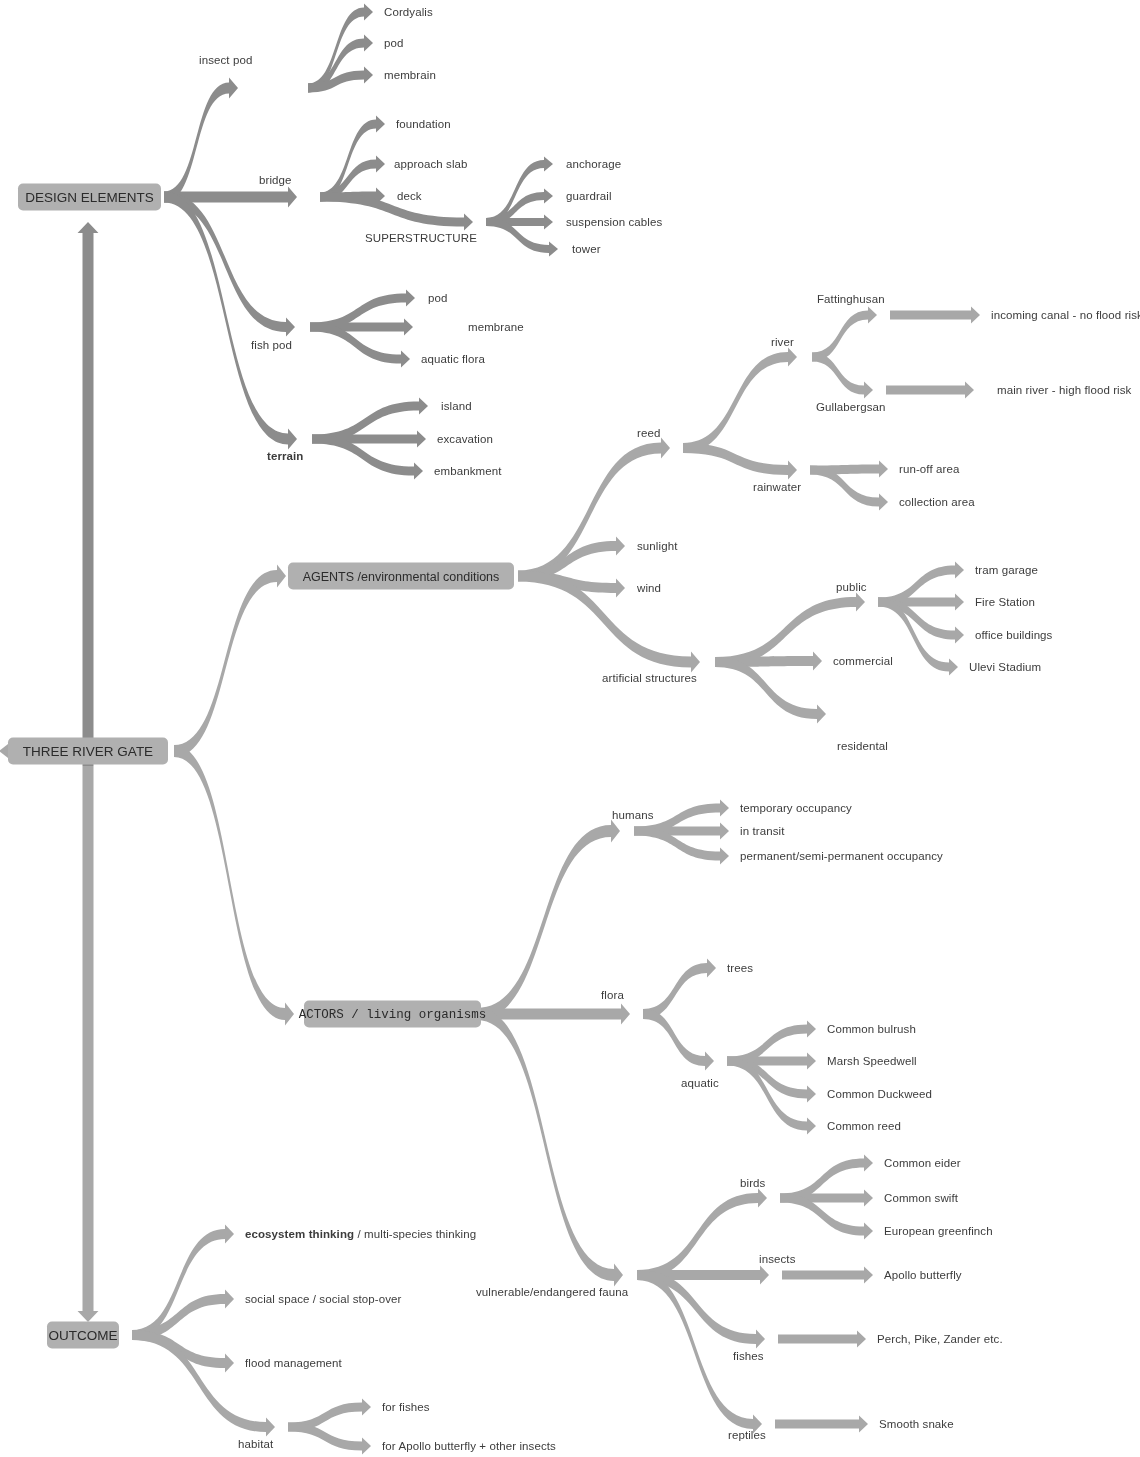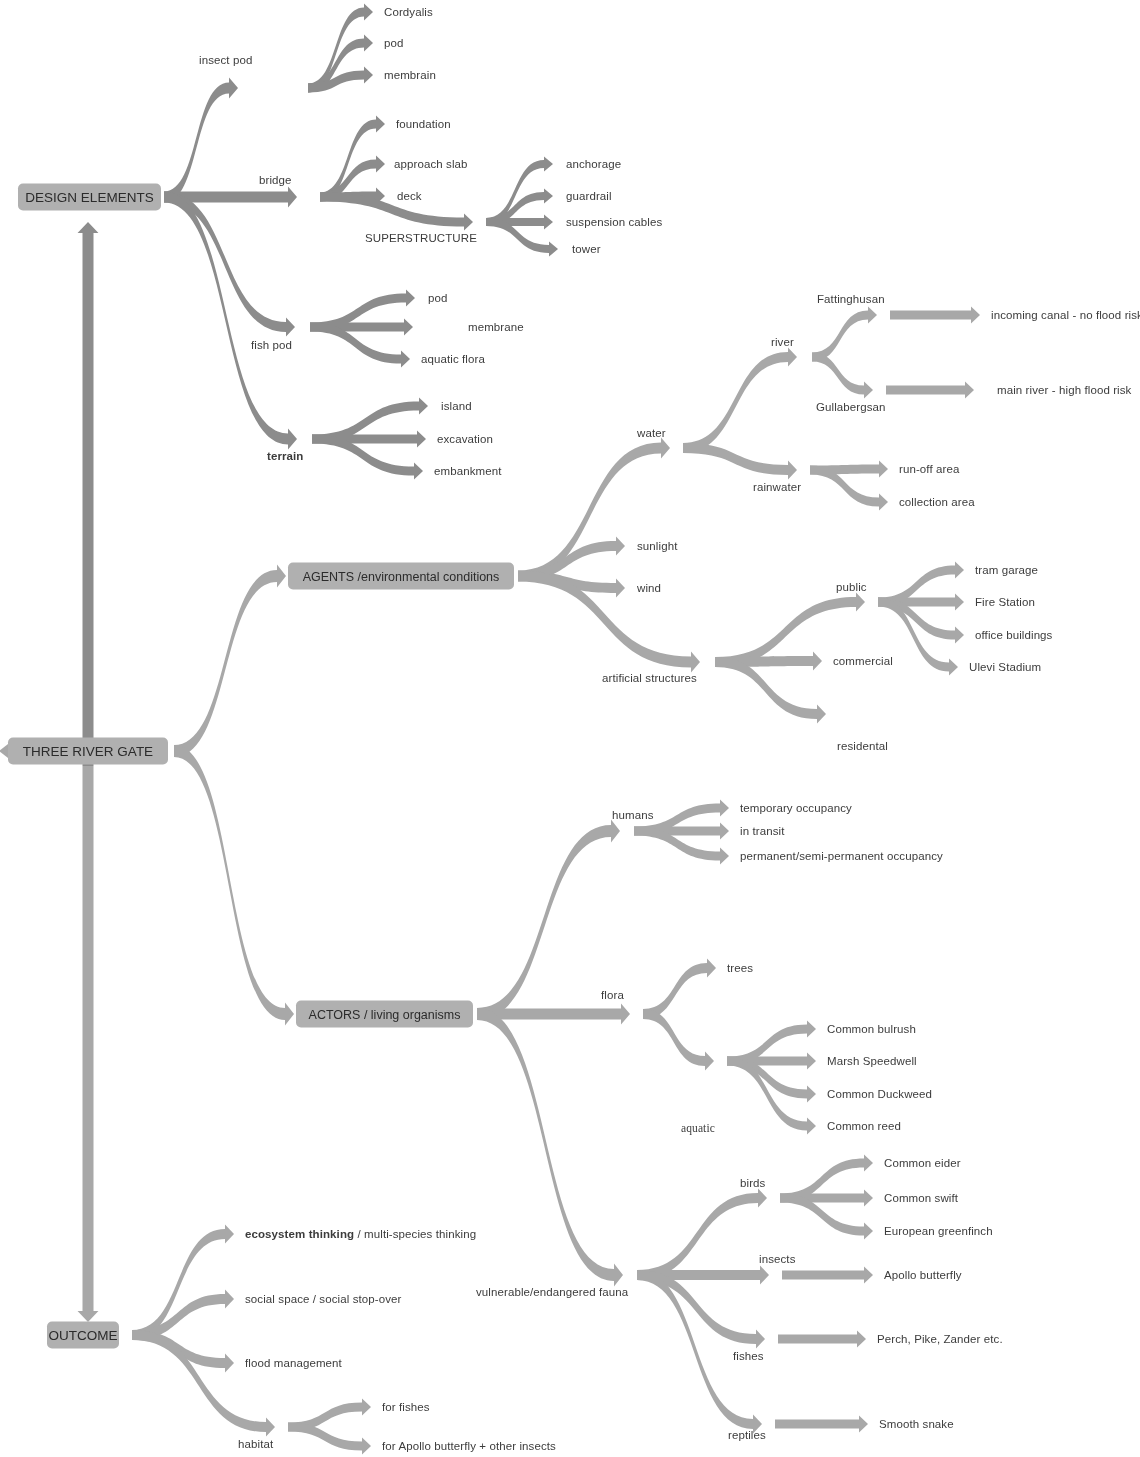--- a/index.html
+++ b/index.html
@@ -110,21 +110,21 @@
       <div class="lbl" style="left: 566px; top: 222px;">suspension cables</div>
       <div class="lbl" style="left: 572px; top: 249px;">tower</div>
       <div class="lbl" style="left: 251px; top: 345px;">fish pod</div>
       <div class="lbl" style="left: 428px; top: 298px;">pod</div>
       <div class="lbl" style="left: 424px; top: 327px; padding-left: 44px;">membrane</div>
       <div class="lbl" style="left: 421px; top: 359px;">aquatic flora</div>
       <div class="lbl b" style="left: 267px; top: 456px;">terrain</div>
       <div class="lbl" style="left: 441px; top: 406px;">island</div>
       <div class="lbl" style="left: 437px; top: 439px;">excavation</div>
       <div class="lbl" style="left: 434px; top: 471px;">embankment</div>
-      <div class="lbl" style="left: 637px; top: 433px;">water</div>
+      <div class="lbl" style="left: 637px; top: 433px;">reed</div>
       <div class="lbl" style="left: 771px; top: 342px;">river</div>
       <div class="lbl" style="left: 817px; top: 299px;">Fattinghusan</div>
       <div class="lbl" style="left: 991px; top: 315px;">incoming canal - no flood risk</div>
       <div class="lbl" style="left: 816px; top: 407px;">Gullabergsan</div>
       <div class="lbl" style="left: 985px; top: 390px; margin-left: 12px;">main river - high flood risk</div>
       <div class="lbl" style="left: 753px; top: 487px;">rainwater</div>
       <div class="lbl" style="left: 899px; top: 469px;">run-off area</div>
       <div class="lbl" style="left: 899px; top: 502px;">collection area</div>
       <div class="lbl" style="left: 637px; top: 546px;">sunlight</div>
       <div class="lbl" style="left: 637px; top: 588px;">wind</div>
@@ -135,21 +135,21 @@
       <div class="lbl" style="left: 975px; top: 635px;">office buildings</div>
       <div class="lbl" style="left: 969px; top: 667px;">Ulevi Stadium</div>
       <div class="lbl" style="left: 833px; top: 661px;">commercial</div>
       <div class="lbl" style="left: 837px; top: 714px; margin-top: 32px;">residental</div>
       <div class="lbl" style="left: 592px; top: 815px; padding-left: 20px;">humans</div>
       <div class="lbl" style="left: 740px; top: 808px;">temporary occupancy</div>
       <div class="lbl" style="left: 740px; top: 831px;">in transit</div>
       <div class="lbl" style="left: 740px; top: 856px;">permanent/semi-permanent occupancy</div>
       <div class="lbl" style="left: 601px; top: 995px;">flora</div>
       <div class="lbl" style="left: 727px; top: 968px;">trees</div>
-      <div class="lbl" style="left: 681px; top: 1128px; font-family: Liberation Serif, serif;">aquatic</div>
+      <div class="lbl" style="left: 681px; top: 1083px;">aquatic</div>
       <div class="lbl" style="left: 827px; top: 1029px;">Common bulrush</div>
       <div class="lbl" style="left: 827px; top: 1061px;">Marsh Speedwell</div>
       <div class="lbl" style="left: 827px; top: 1094px;">Common Duckweed</div>
       <div class="lbl" style="left: 827px; top: 1126px;">Common reed</div>
       <div class="lbl" style="left: 476px; top: 1292px;">vulnerable/endangered fauna</div>
       <div class="lbl" style="left: 740px; top: 1183px;">birds</div>
       <div class="lbl" style="left: 884px; top: 1163px;">Common eider</div>
       <div class="lbl" style="left: 884px; top: 1198px;">Common swift</div>
       <div class="lbl" style="left: 884px; top: 1231px;">European greenfinch</div>
       <div class="lbl" style="left: 732px; top: 1259px; padding-left: 27px;">insects</div>
@@ -162,16 +162,16 @@
       <div class="lbl" style="left: 245px; top: 1299px;">social space / social stop-over</div>
       <div class="lbl" style="left: 245px; top: 1363px;">flood management</div>
       <div class="lbl" style="left: 238px; top: 1444px;">habitat</div>
       <div class="lbl" style="left: 382px; top: 1407px;">for fishes</div>
       <div class="lbl" style="left: 382px; top: 1446px;">for Apollo butterfly + other insects</div>
     </div>
   <div id="nodes-layer">
       <div class="node" style="left: 8px; top: 751px; width: 160px;">THREE RIVER GATE</div>
       <div class="node" style="left: 18px; top: 197px; width: 143px;">DESIGN ELEMENTS</div>
       <div class="node small" style="left: 288px; top: 576px; width: 226px;">AGENTS /environmental conditions</div>
-      <div class="node small" style="left: 296px; top: 1014px; width: 177px;">ACTORS / living organisms</div>
+      <div class="node small" style="left: 304px; top: 1014px; width: 177px; font-family: Liberation Mono, monospace;">ACTORS / living organisms</div>
       <div class="node" style="left: 47px; top: 1335px; width: 72px;">OUTCOME</div>
     </div>
 </div>
 
 </body></html>

